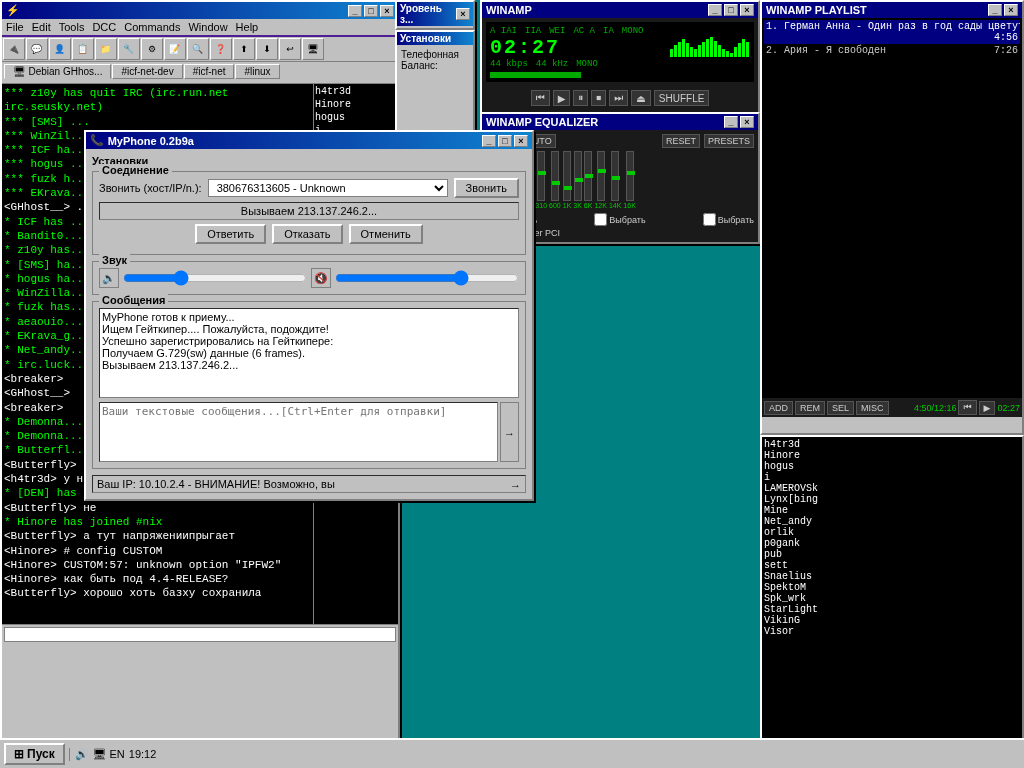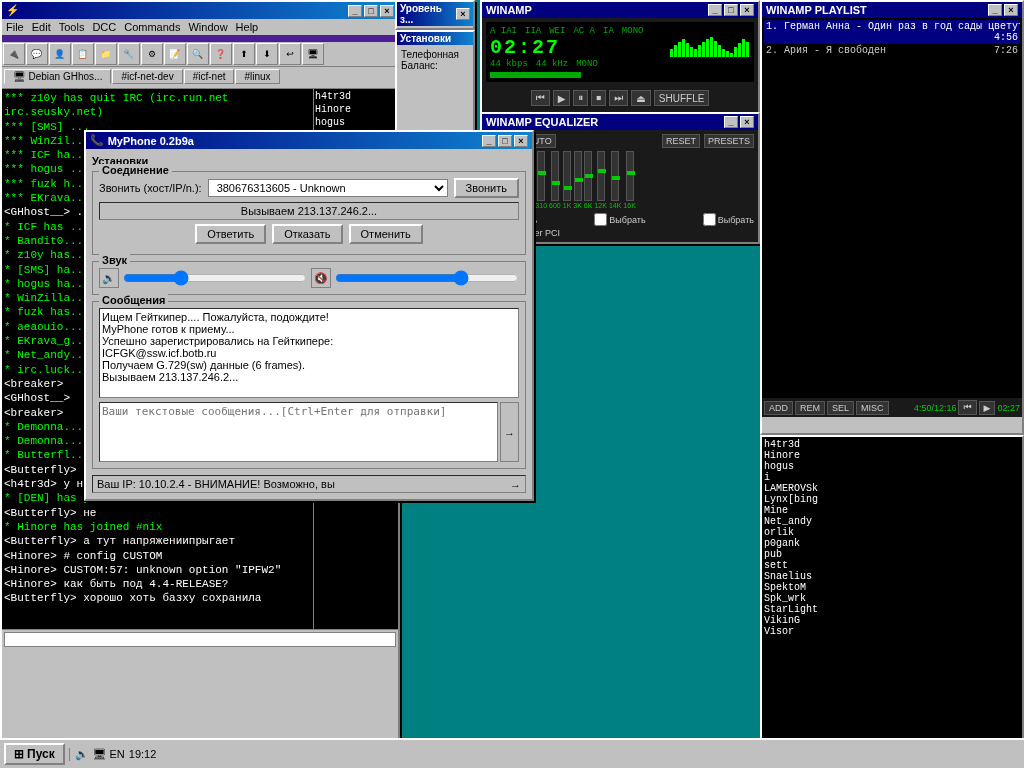--- a/index.html
+++ b/index.html
@@ -15,21 +15,21 @@
 
     
     .window { position: absolute; background: #c0c0c0; border: 2px solid; border-color: #ffffff #808080 #808080 #ffffff; box-shadow: 2px 2px 0 #000; }
     .title-bar { background: linear-gradient(to right, #000080, #1084d0); color: white; padding: 2px 4px; display: flex; align-items: center; justify-content: space-between; font-size: 11px; font-weight: bold; cursor: default; }
     .title-bar-left { display: flex; align-items: center; gap: 4px; }
     .title-bar-buttons { display: flex; gap: 2px; }
     .title-btn { width: 14px; height: 12px; background: #c0c0c0; border: 1px solid; border-color: #ffffff #808080 #808080 #ffffff; font-size: 9px; cursor: pointer; display: flex; align-items: center; justify-content: center; color: #000; }
 
     
     .mirc-window { left: 0; top: 0; width: 400px; height: 740px; }
-    .mirc-menubar { background: #c0c0c0; padding: 2px 4px; display: flex; gap: 8px; border-bottom: 7px solid #4c1d95; font-size: 11px; }
+    .mirc-menubar { background: #c0c0c0; padding: 2px 4px; display: flex; gap: 8px; border-bottom: 2px solid #4c1d95; font-size: 11px; }
     .mirc-menubar span { cursor: pointer; }
     .mirc-toolbar { background: #c0c0c0; padding: 1px; display: flex; gap: 1px; border-bottom: 1px solid #808080; flex-wrap: wrap; }
     .toolbar-btn { width: 22px; height: 22px; background: #c0c0c0; border: 1px solid; border-color: #ffffff #808080 #808080 #ffffff; cursor: pointer; display: flex; align-items: center; justify-content: center; font-size: 9px; }
     .mirc-tabs { display: flex; gap: 1px; background: #c0c0c0; padding: 2px 2px 4px; border-bottom: 1px solid #808080; }
     .mirc-tab { padding: 1px 8px; background: #c0c0c0; border: 1px solid; border-color: #ffffff #808080 #808080 #ffffff; font-size: 10px; cursor: pointer; }
     .mirc-tab.active { border-bottom-color: #c0c0c0; }
     .mirc-content { display: flex; height: calc(100% - 130px); }
     .mirc-chat { flex: 1; background: #000000; color: #c0c0c0; font-family: 'Courier New', monospace; font-size: 10px; padding: 2px; overflow: hidden; font-size: 11px; }
     .mirc-chat-line { line-height: 1.3; }
     .mirc-chat-line.green { color: #00ff00; }
@@ -485,24 +485,23 @@
         <div class="sound-icon">🔈</div>
         <input type="range" style="flex: 1 1 0%;" value="30">
         <div class="sound-btn">🔇</div>
         <input type="range" style="flex: 1 1 0%;" value="70">
       </div>
     </div>
 
     <div class="myphone-section">
       <div class="myphone-section-title">Сообщения</div>
       <div class="messages-box" id="myphone-messages">
-      <div>Ищем Гейткипер.... Пожалуйста, подождите!</div>
-          <div>MyPhone готов к приему...</div>
+      <div>MyPhone готов к приему...</div>
+          <div>Ищем Гейткипер.... Пожалуйста, подождите!</div>
           <div>Успешно зарегистрировались на Гейткипере:</div>
-          <div>ICFGK@ssw.icf.botb.ru</div>
           <div>Получаем G.729(sw) данные  (6 frames).</div>
           <div>Вызываем 213.137.246.2...</div>
         </div>
       <div style="display:flex; gap:2px; align-items:stretch;">
         <textarea class="messages-input" placeholder="Ваши текстовые сообщения...[Ctrl+Enter для отправки]" style=""></textarea>
         <div style="background:#c0c0c0; border:1px solid #808080; width:20px; display:flex; align-items:center; justify-content:center; cursor:pointer;">→</div>
       </div>
     </div>
 
     <div class="myphone-footer">

